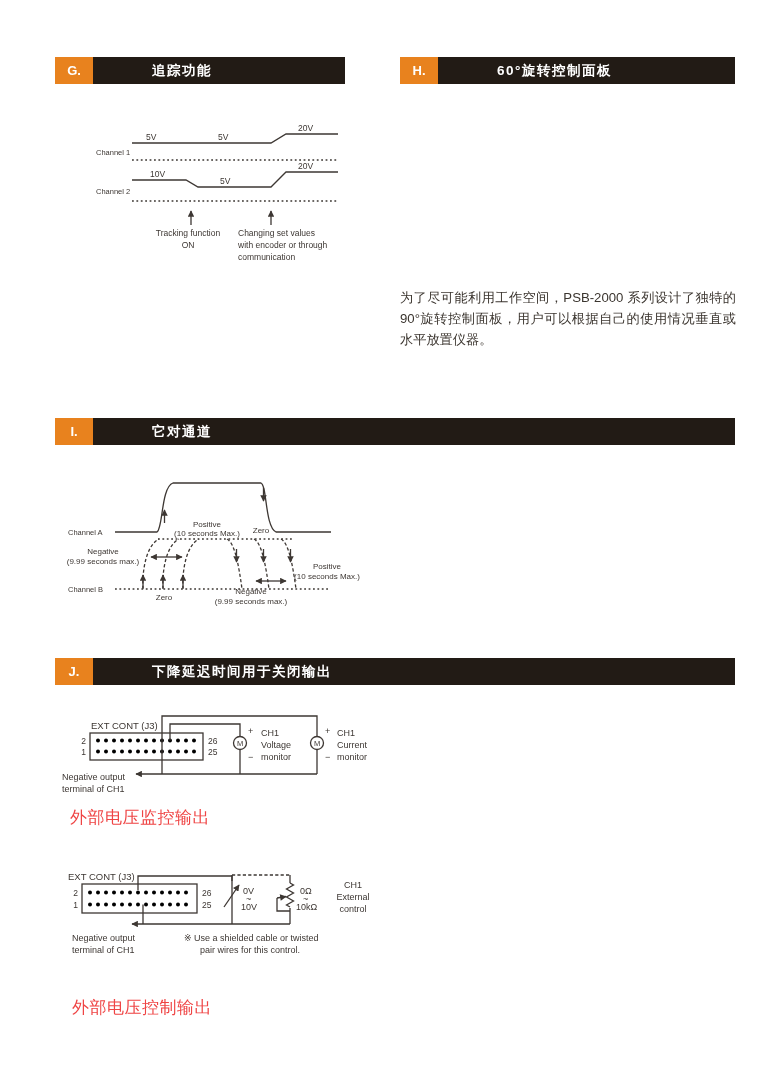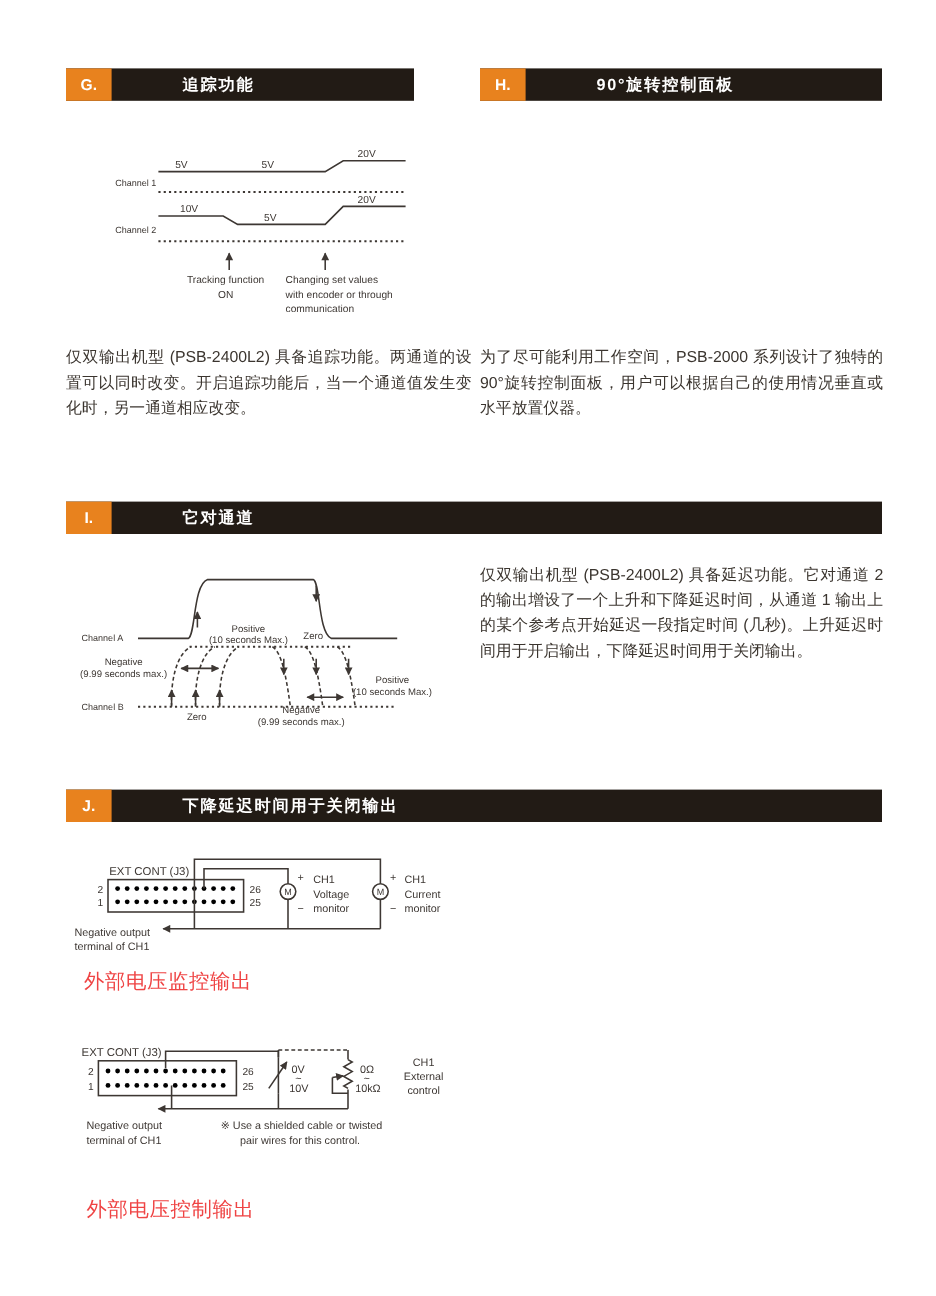--- a/index.html
+++ b/index.html
@@ -51,21 +51,21 @@
     </defs>
   </svg>
 
   <div class="sec-header" style="left:55px;top:57px;width:290px">
     <span class="sec-letter">G.</span>
     <span class="sec-title">追踪功能</span>
   </div>
 
   <div class="sec-header" style="left:400px;top:57px;width:335px">
     <span class="sec-letter">H.</span>
-    <span class="sec-title">90°旋转控制面板</span>
+    <span class="sec-title">60°旋转控制面板</span>
   </div>
 
   <svg class="diag" style="left:60px;top:112px" width="330" height="155" viewBox="0 0 330 155">
     <g>
       <polyline points="72,31 211,31 226,22 278,22"></polyline>
       <line class="dot" x1="72" y1="48" x2="278" y2="48"></line>
     </g>
     <g>
       <polyline points="72,68 126,68 138,75 211,75 226,60 278,60"></polyline>
       <line class="dot" x1="72" y1="89" x2="278" y2="89"></line>
@@ -82,21 +82,20 @@
       <line x1="131" y1="113" x2="131" y2="99" marker-end="url(#ah)"></line>
       <line x1="211" y1="113" x2="211" y2="99" marker-end="url(#ah)"></line>
     </g>
     <text class="t85 mid" x="128" y="124">Tracking function</text>
     <text class="t85 mid" x="128" y="136">ON</text>
     <text class="t85" x="178" y="124">Changing set values</text>
     <text class="t85" x="178" y="136">with encoder or through</text>
     <text class="t85" x="178" y="148">communication</text>
   </svg>
 
-  <div class="para" style="left:55px;top:287px;width:338px">仅双输出机型 (PSB-2400L2) 具备追踪功能。两通道的设置可以同时改变。开启追踪功能后，当一个通道值发生变化时，另一通道相应改变。</div>
 
   <div class="para" style="left:400px;top:287px;width:336px">为了尽可能利用工作空间，PSB-2000 系列设计了独特的 90°旋转控制面板，用户可以根据自己的使用情况垂直或水平放置仪器。</div>
 
   <div class="sec-header" style="left:55px;top:418px;width:680px">
     <span class="sec-letter">I.</span>
     <span class="sec-title">它对通道</span>
   </div>
 
   <svg class="diag" style="left:55px;top:461px" width="340" height="160" viewBox="0 0 340 160">
     <g>
@@ -133,21 +132,20 @@
     <text class="mid" x="206" y="71.5">Zero</text>
     <text class="mid" x="48" y="93">Negative</text>
     <text class="mid" x="48" y="103">(9.99 seconds max.)</text>
     <text class="mid" x="109" y="139">Zero</text>
     <text class="mid" x="196" y="133">Negative</text>
     <text class="mid" x="196" y="143">(9.99 seconds max.)</text>
     <text class="mid" x="272" y="108">Positive</text>
     <text class="mid" x="272" y="118">(10 seconds Max.)</text>
   </svg>
 
-  <div class="para" style="left:400px;top:468px;width:336px">仅双输出机型 (PSB-2400L2) 具备延迟功能。它对通道 2 的输出增设了一个上升和下降延迟时间，从通道 1 输出上的某个参考点开始延迟一段指定时间 (几秒)。上升延迟时间用于开启输出，下降延迟时间用于关闭输出。</div>
 
   <div class="sec-header" style="left:55px;top:658px;width:680px">
     <span class="sec-letter">J.</span>
     <span class="sec-title">下降延迟时间用于关闭输出</span>
   </div>
 
   <svg class="diag" style="left:60px;top:701px" width="320" height="115" viewBox="0 0 320 115">
     <text class="t95" x="31" y="28">EXT CONT (J3)</text>
     <g>
       <rect x="30" y="32" width="113" height="27"></rect>

